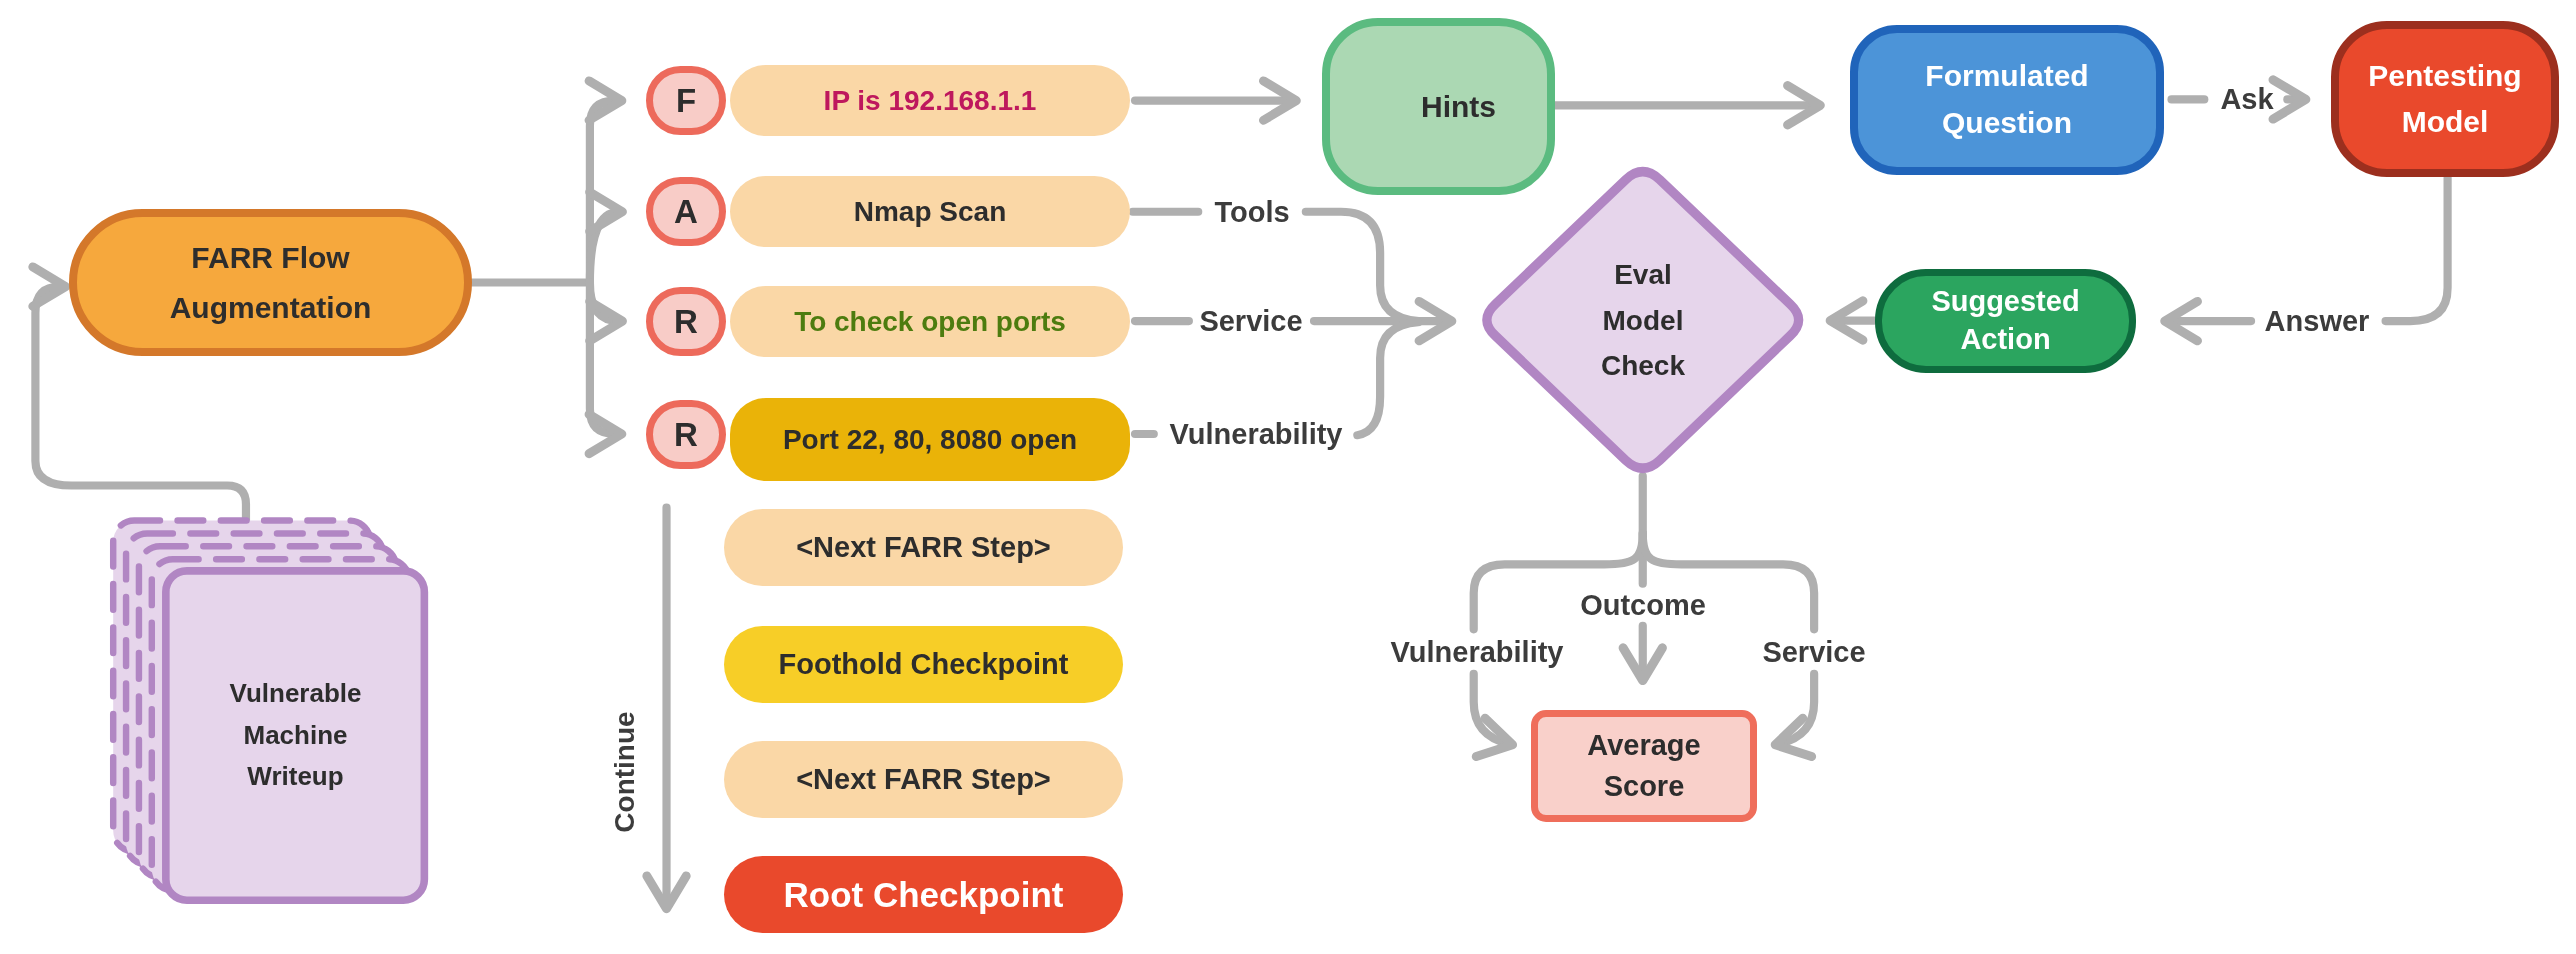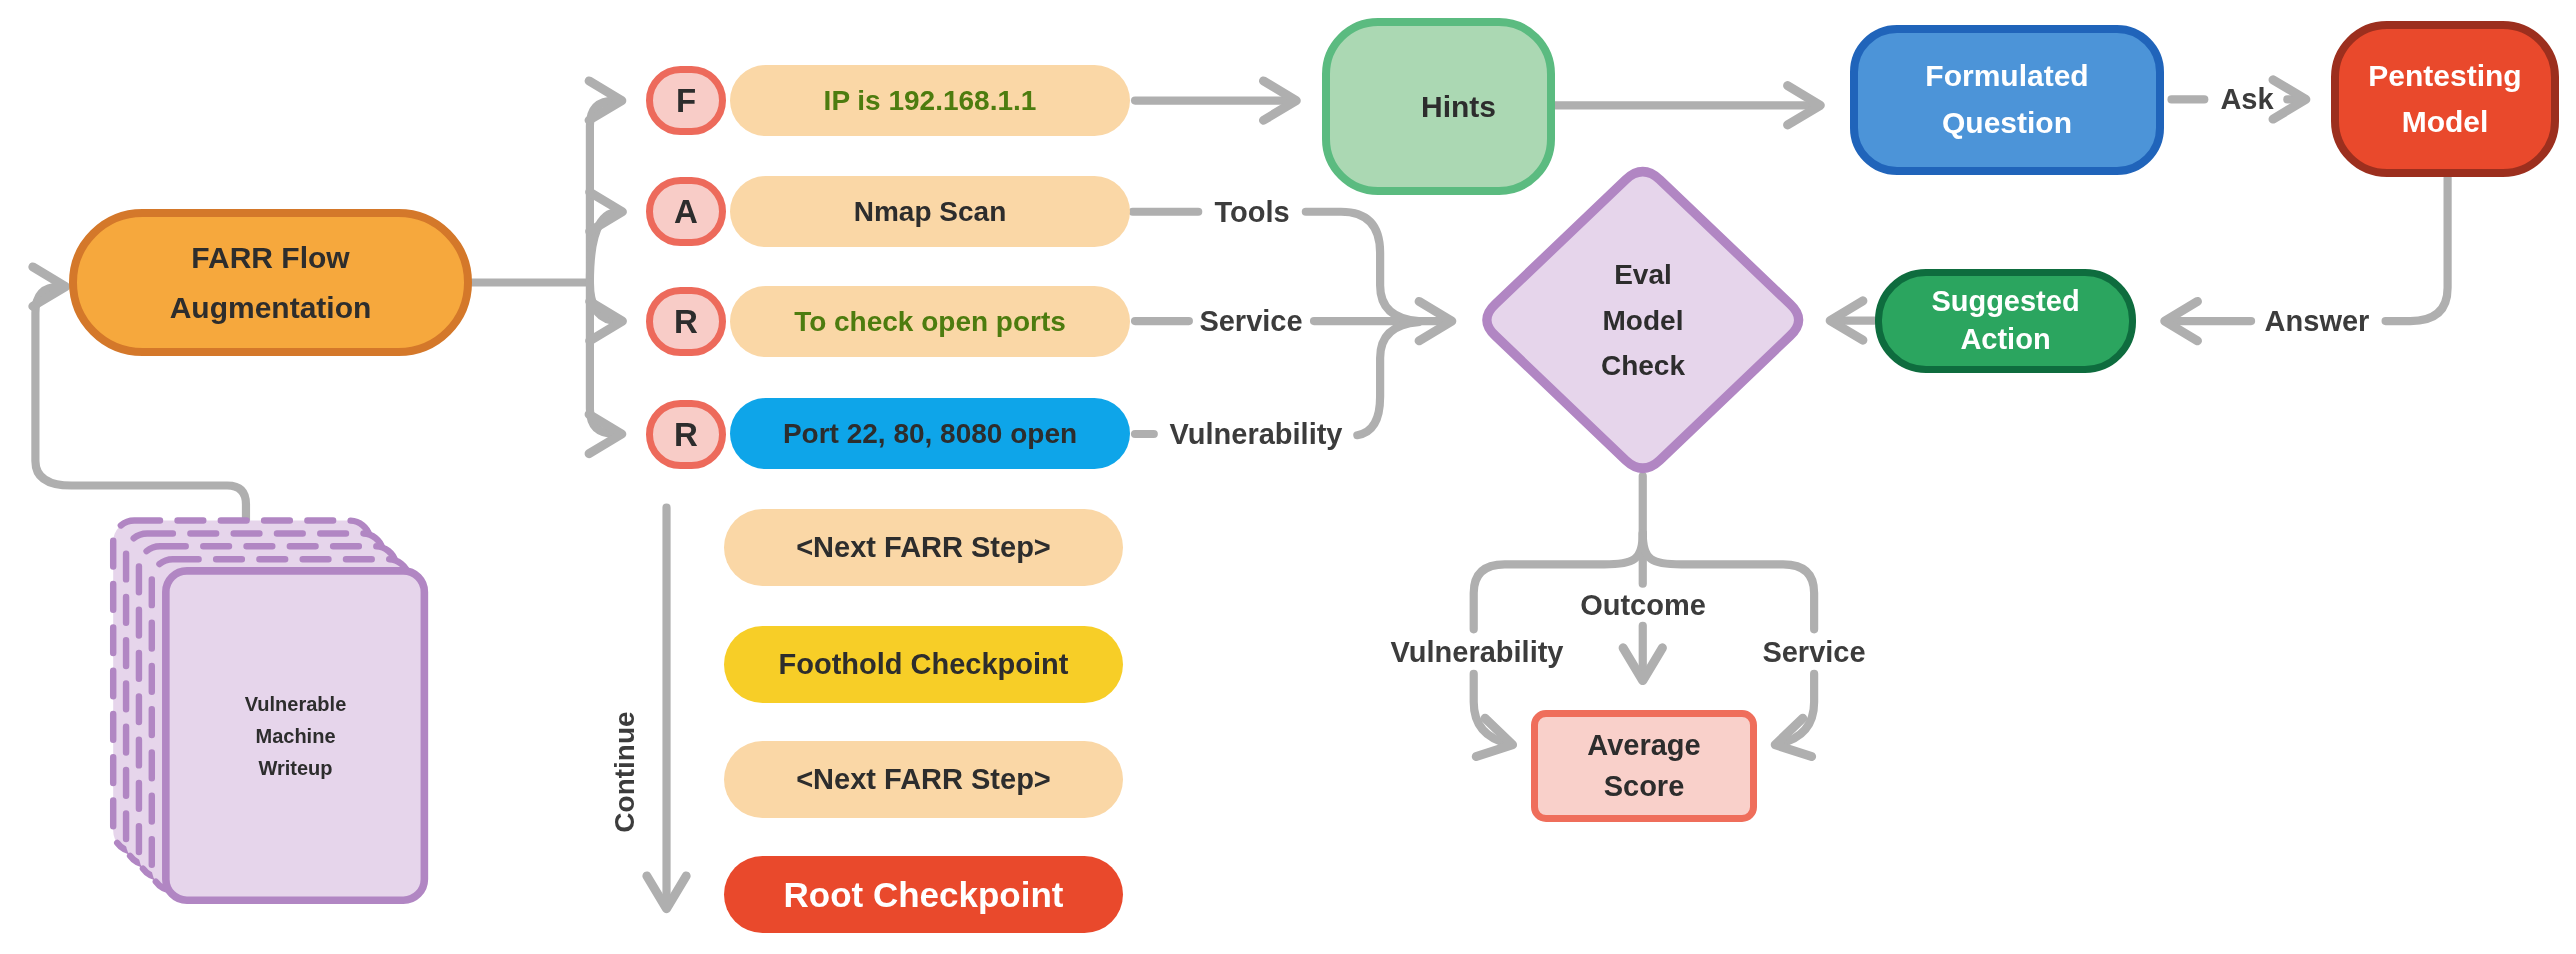--- a/index.html
+++ b/index.html
@@ -76,49 +76,49 @@
     </g>
 
     <path stroke-width="16" stroke-linejoin="round" d="M 2837 307 L 3060 520 Q 3089 547 3060 574 L 2837 787 Q 2808 814 2779 787 L 2556 574 Q 2527 547 2556 520 L 2779 307 Q 2808 280 2837 307 Z" stroke="#B186C3" fill="#E6D5EB"></path>
   </svg>
 
   <div class="node" style="left: 69px; top: 209px; width: 403px; height: 147px; border-radius: 74px; border: 8.2px solid rgb(212, 120, 42); font-size: 30px; line-height: 1.65; background: rgb(246, 168, 61); color: rgb(45, 45, 45);">
     <span class="line">FARR Flow</span>
     <span class="line">Augmentation</span>
   </div>
 
-  <div class="node" style="left: 166px; top: 571px; width: 259px; height: 329px; font-size: 20px; line-height: 1.6; background: transparent; color: rgb(45, 45, 45);">
+  <div class="node" style="left: 166px; top: 571px; width: 259px; height: 329px; font-size: 26px; line-height: 1.6; background: transparent; color: rgb(45, 45, 45);">
     <span class="line">Vulnerable</span>
     <span class="line">Machine</span>
     <span class="line">Writeup</span>
   </div>
 
   <div class="chip" style="left: 646px; top: 66px; width: 80px; height: 69px; border-radius: 35px; border: 7px solid rgb(237, 106, 91); background: rgb(248, 204, 199); color: rgb(45, 45, 45);">
     <span>F</span>
   </div>
   <div class="chip" style="left: 646px; top: 177px; width: 80px; height: 69px; border-radius: 35px; border: 7px solid rgb(237, 106, 91); background: rgb(248, 204, 199); color: rgb(45, 45, 45);">
     <span>A</span>
   </div>
   <div class="chip" style="left: 646px; top: 287px; width: 80px; height: 69px; border-radius: 35px; border: 7px solid rgb(237, 106, 91); background: rgb(248, 204, 199); color: rgb(45, 45, 45);">
     <span>R</span>
   </div>
   <div class="chip" style="left: 646px; top: 400px; width: 80px; height: 69px; border-radius: 35px; border: 7px solid rgb(237, 106, 91); background: rgb(248, 204, 199); color: rgb(45, 45, 45);">
     <span>R</span>
   </div>
 
-  <div class="pill" style="left: 730px; top: 65px; width: 400px; height: 71px; border-radius: 36px; background: rgb(250, 215, 166); color: #4d7c0f;">
+  <div class="pill" style="left: 730px; top: 65px; width: 400px; height: 71px; border-radius: 36px; background: rgb(250, 215, 166); color: #be185d;">
     <span>IP is 192.168.1.1</span>
   </div>
   <div class="pill" style="left: 730px; top: 176px; width: 400px; height: 71px; border-radius: 36px; background: rgb(250, 215, 166); color: rgb(45, 45, 45);">
     <span>Nmap Scan</span>
   </div>
   <div class="pill" style="left: 730px; top: 286px; width: 400px; height: 71px; border-radius: 36px; background: rgb(250, 215, 166); color: #4d7c0f; text-align: right;">
     <span>To check open ports</span>
   </div>
-  <div class="pill" style="left: 730px; top: 398px; width: 400px; height: 71px; border-radius: 36px; background: #0ea5e9; color: rgb(45, 45, 45);">
+  <div class="pill" style="left: 730px; top: 398px; width: 400px; height: 83px; border-radius: 36px; background: #eab308; color: rgb(45, 45, 45);">
     <span>Port 22, 80, 8080 open</span>
   </div>
 
   <div class="pill" style="left: 724px; top: 509px; width: 399px; height: 77px; border-radius: 39px; font-size: 29px; background: rgb(250, 215, 166); color: rgb(45, 45, 45);">
     <span>&lt;Next FARR Step&gt;</span>
   </div>
   <div class="pill" style="left: 724px; top: 626px; width: 399px; height: 77px; border-radius: 39px; font-size: 29px; background: rgb(247, 206, 39); color: rgb(45, 45, 45);">
     <span>Foothold Checkpoint</span>
   </div>
   <div class="pill" style="left: 724px; top: 741px; width: 399px; height: 77px; border-radius: 39px; font-size: 29px; background: rgb(250, 215, 166); color: rgb(45, 45, 45);">

